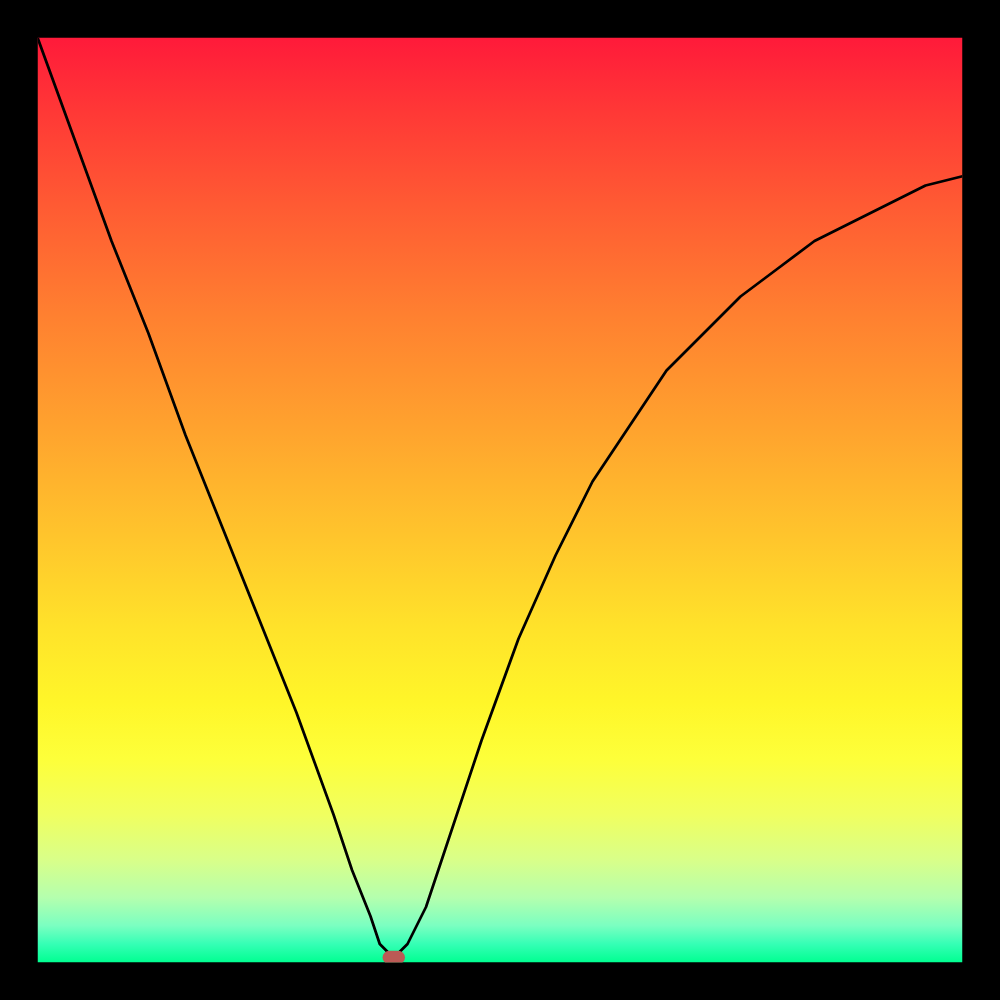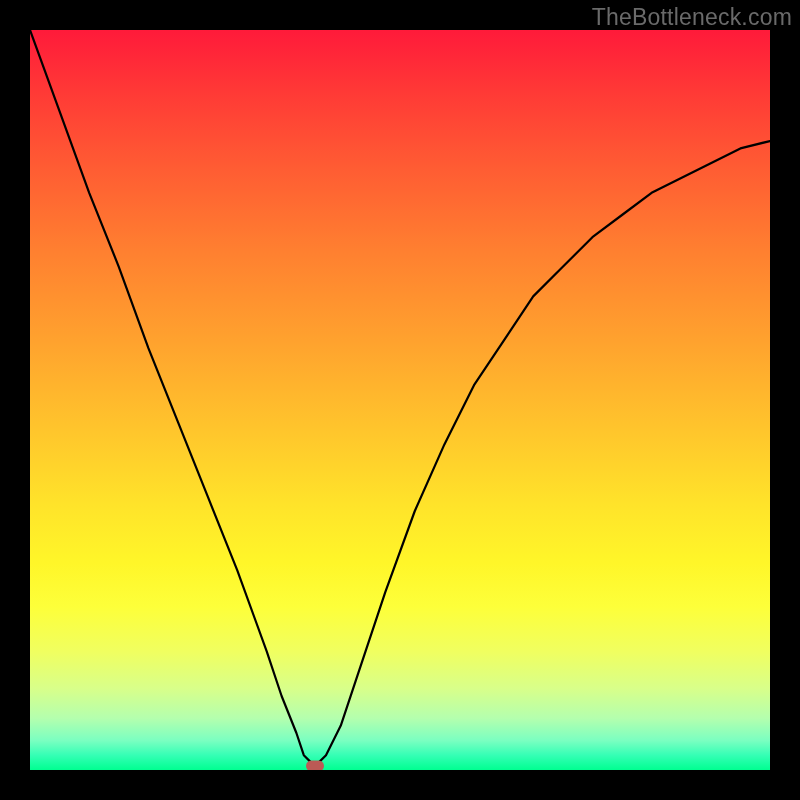--- a/index.html
+++ b/index.html
@@ -76,14 +76,13 @@
   <div class="plot-area">
     <div class="gradient"></div>
 
     <svg class="curve-svg" viewBox="0 0 740 740" preserveAspectRatio="none">
       <path id="curve-path" fill="none" stroke="#000" stroke-width="2.2" stroke-linejoin="round" stroke-linecap="round" d="M0.0 0.0 L29.6 81.4 L59.2 162.8 L88.8 236.8 L118.4 318.2 L148.0 392.2 L177.6 466.2 L207.2 540.2 L236.8 621.6 L251.6 666.0 L266.4 703.0 L273.8 725.2 L281.2 732.6 L288.6 732.6 L296.0 725.2 L310.8 695.6 L325.6 651.2 L355.2 562.4 L384.8 481.0 L414.4 414.4 L444.0 355.2 L473.6 310.8 L503.2 266.4 L532.8 236.8 L562.4 207.2 L592.0 185.0 L621.6 162.8 L651.2 148.0 L680.8 133.2 L710.4 118.4 L740.0 111.0"></path>
     </svg>
 
     <div id="marker" class="marker" style="left: 284.9px; top: 736.3px;"></div>
   </div>
 
-  <div class="watermark">TheBottleneck.com</div>
 </div>
 
 </body></html>

